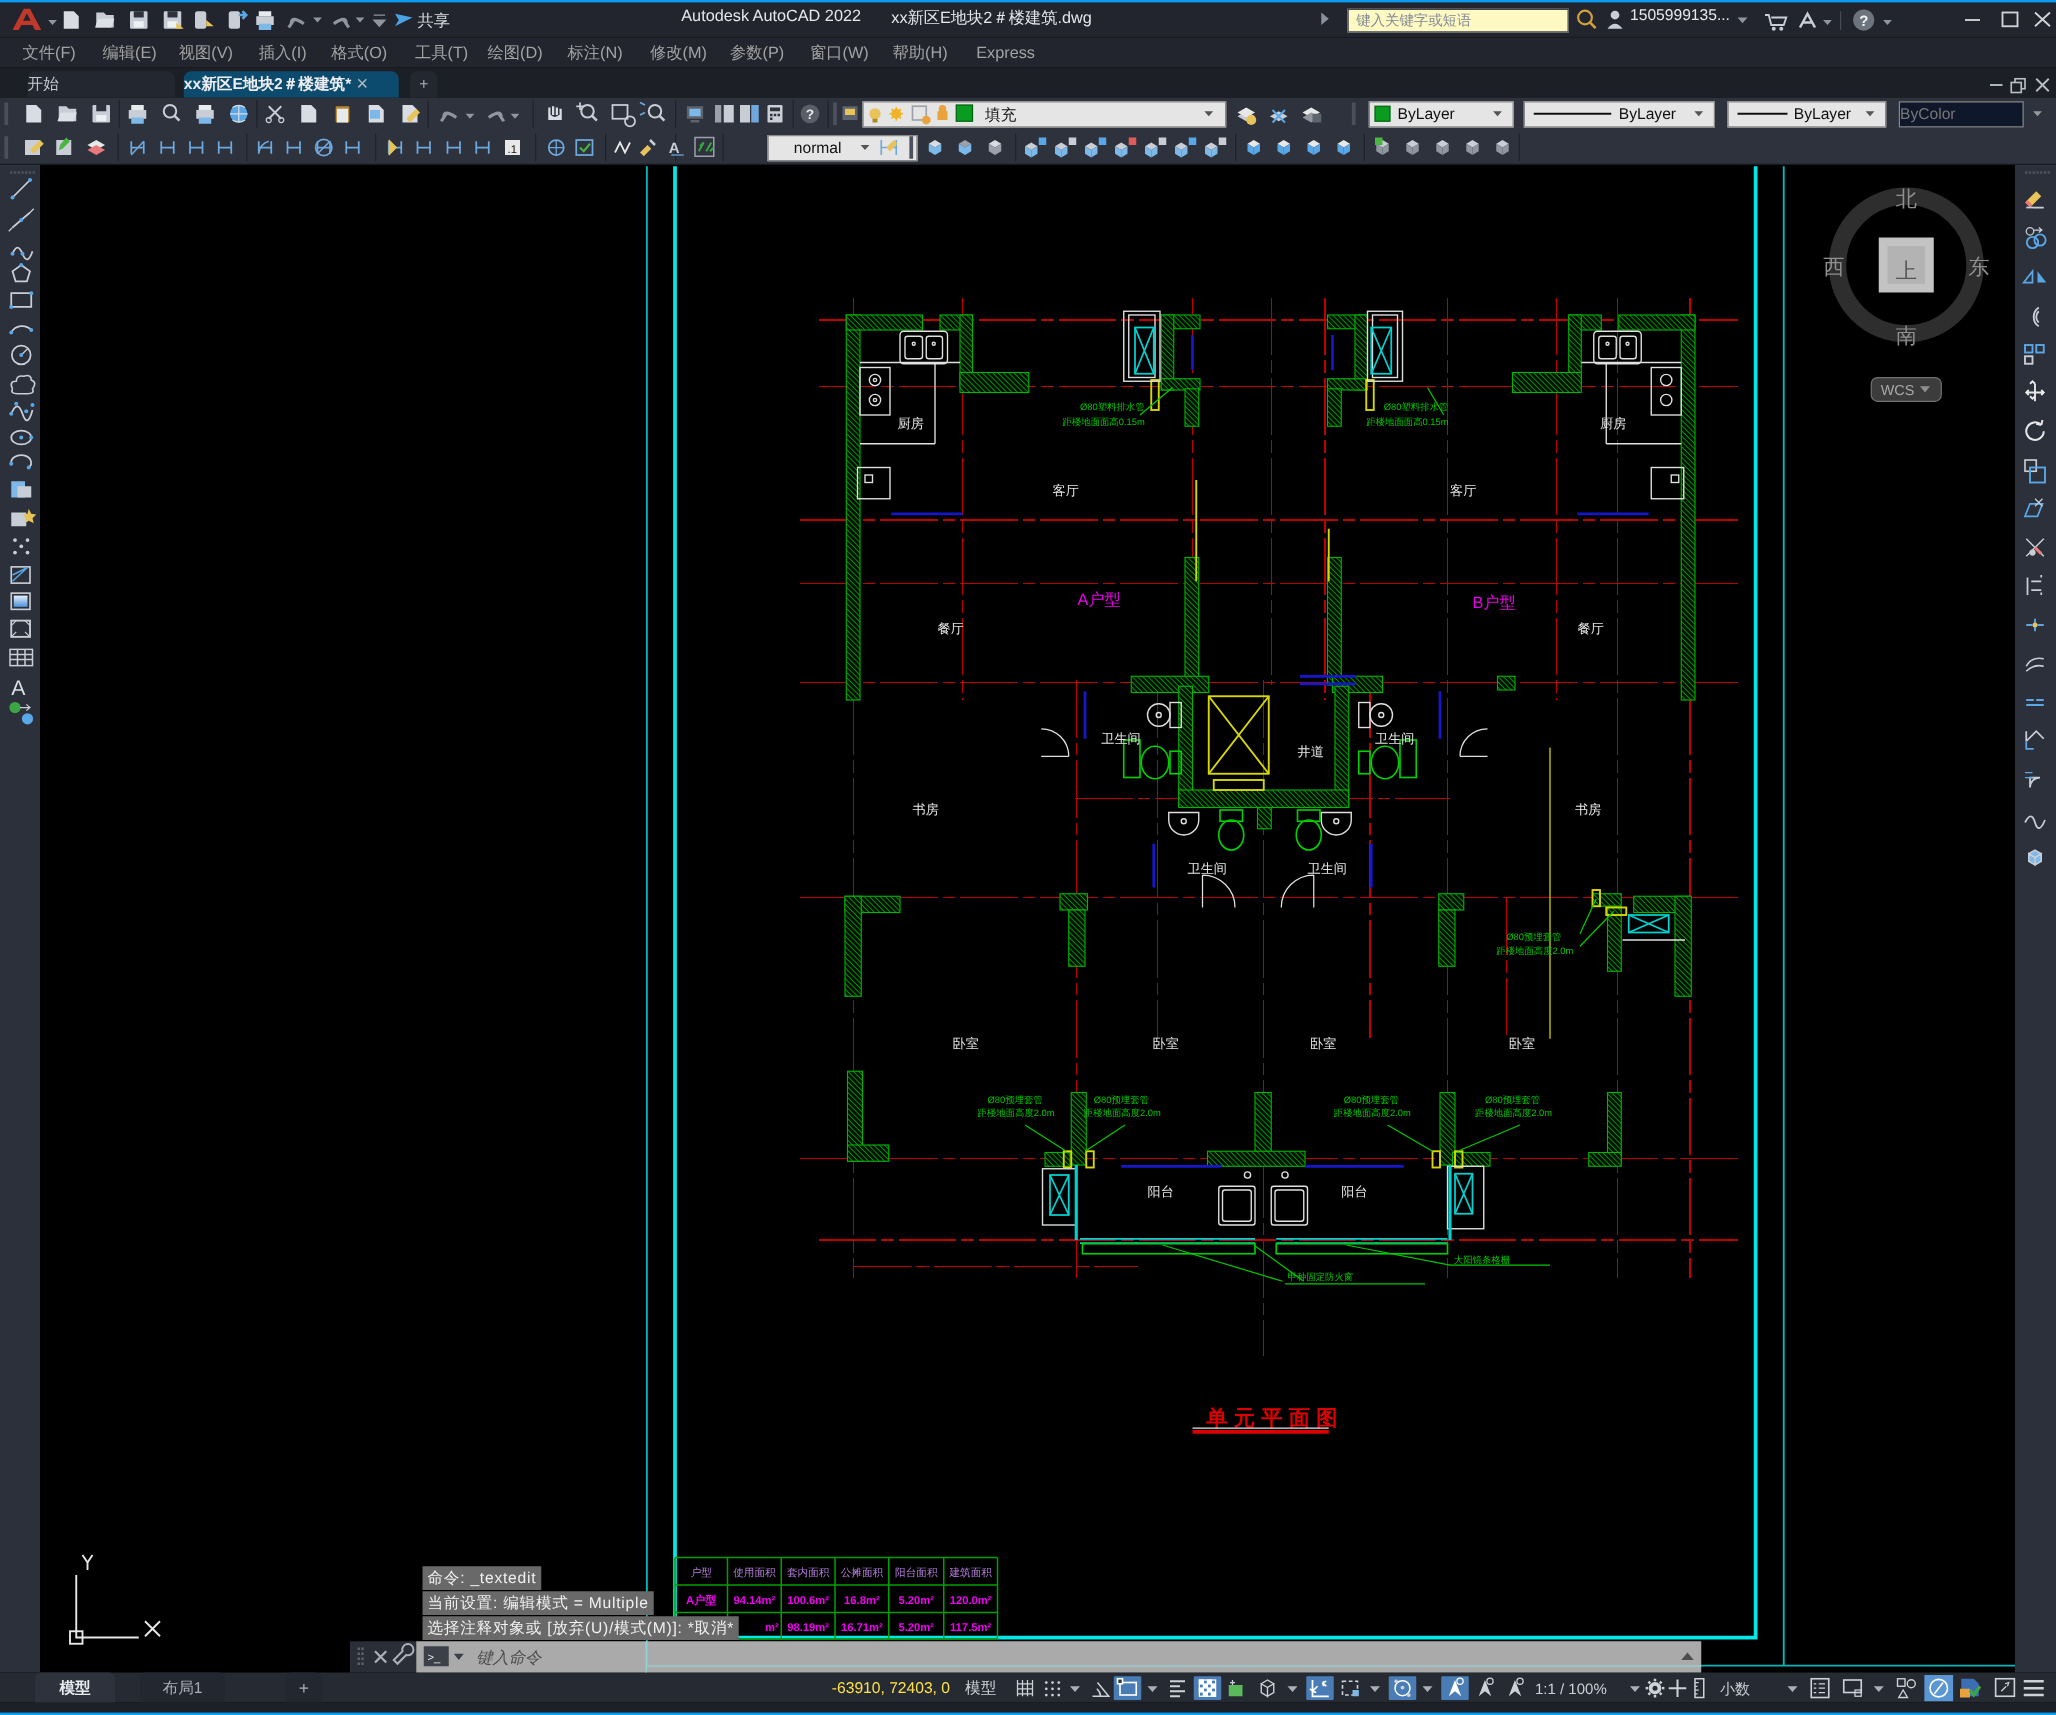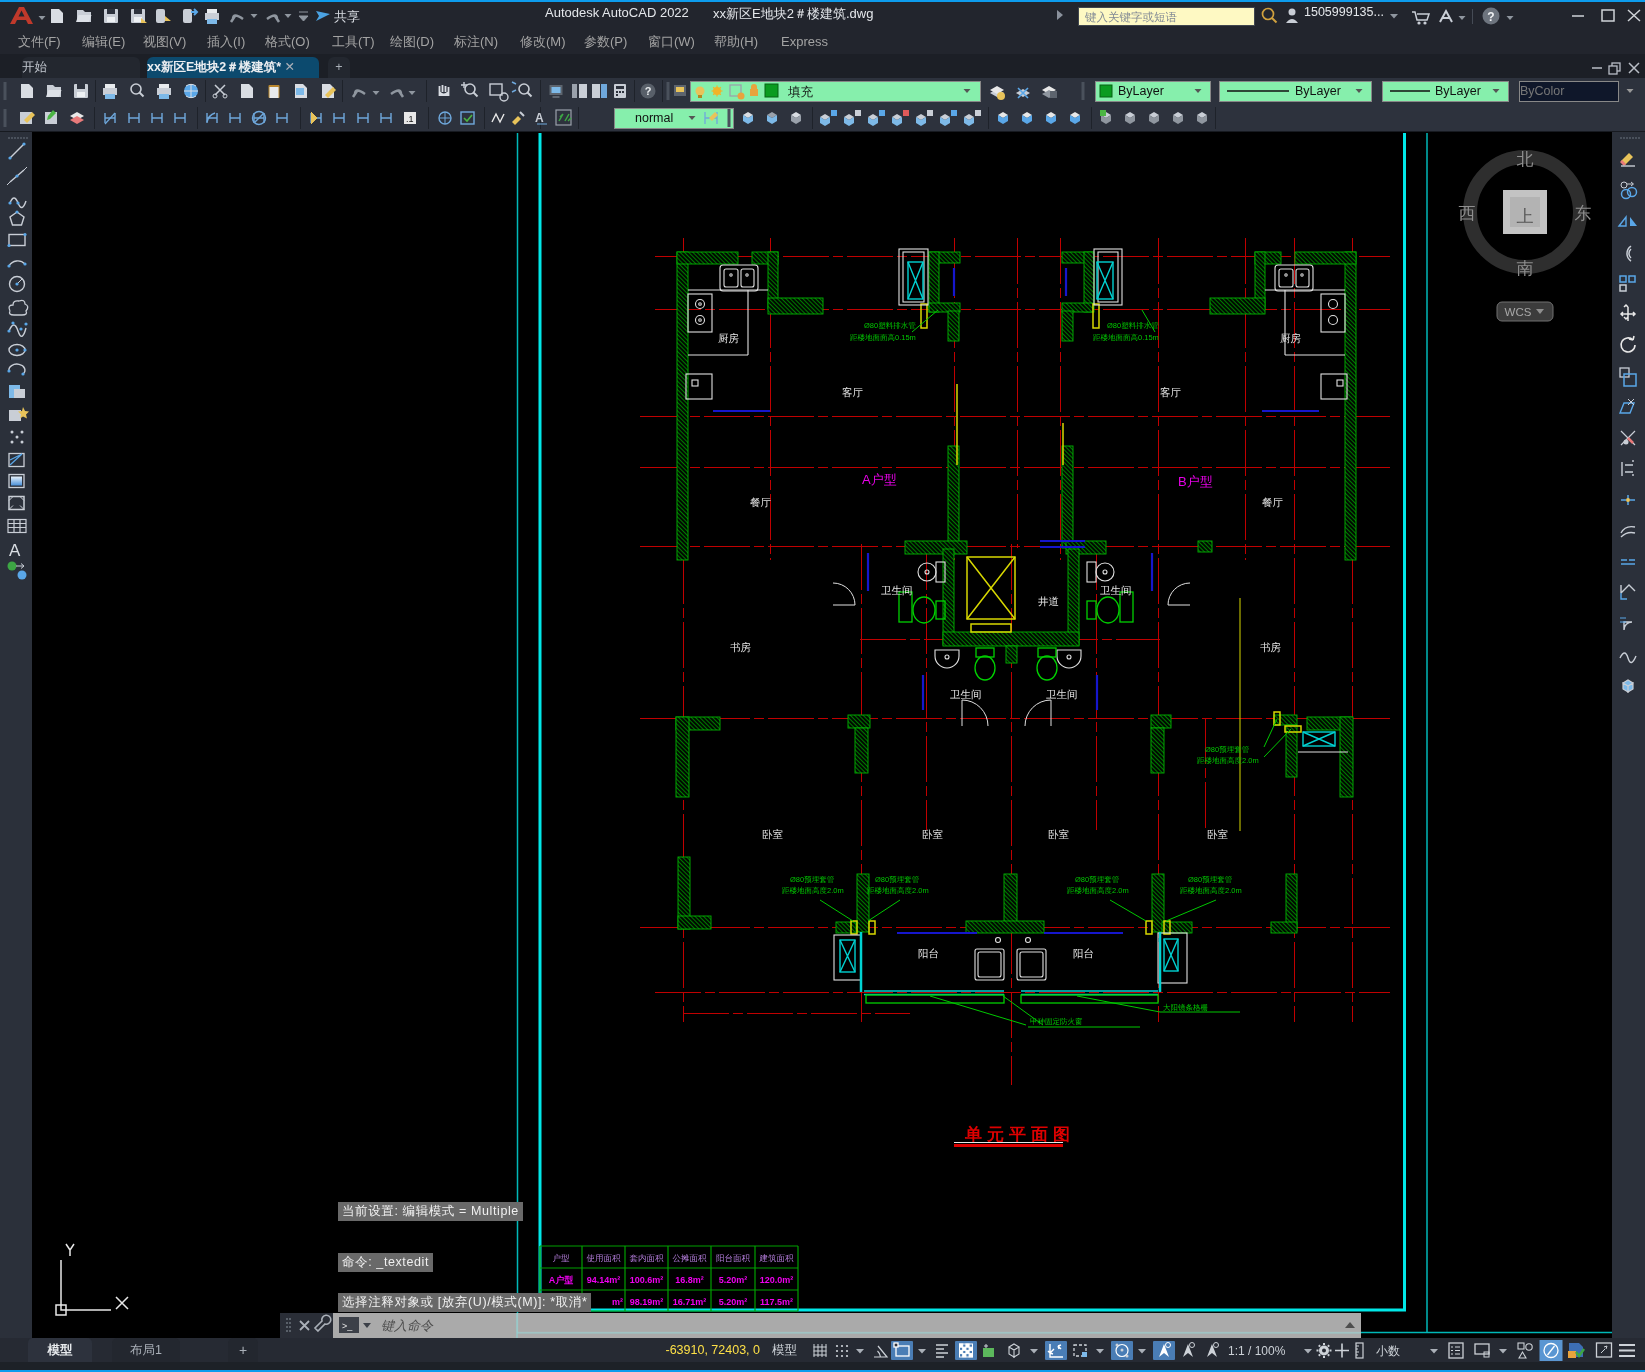--- a/index.html
+++ b/index.html
@@ -13,21 +13,21 @@
 #toolblock{left:0;top:78px;width:1645px;height:54px;background:#2d323d;border-bottom:1px solid #171a20}
 #leftstrip{left:0;top:132px;width:32px;height:1206px;background:#2b303a}
 #rightstrip{left:1612px;top:132px;width:33px;height:1206px;background:#2b303a}
 #canvas{left:32px;top:132px;width:1580px;height:1206px;background:#000}
 #statusrow{left:0;top:1338px;width:1645px;height:24px;background:#262a33}
 #bottomstrip{left:0;top:1362px;width:1645px;height:8px;background:#1d2127}
 #bottomline{left:0;top:1370px;width:1645px;height:2px;background:#0d9ced}
 .mi{position:absolute;top:0;height:24px;line-height:24px;color:#a3a3a3;font-size:13px}
 .tt{color:#e4e7eb;font-size:13px;position:absolute;top:5px;white-space:pre}
 .tab{position:absolute;top:57px;height:21px;line-height:21px;font-size:12.5px;border-radius:6px 6px 0 0}
-.combo{position:absolute;background:#86efac;border:1px solid #888;height:21px;font-size:12.5px;color:#111}
+.combo{position:absolute;background:#e5e5e5;border:1px solid #888;height:21px;font-size:12.5px;color:#111}
 .cmdtip{position:absolute;background:#696969;color:#f0f0f0;font-size:12.5px;line-height:19px;height:19px;
  font-family:Liberation Sans, sans-serif;white-space:pre;padding:0 4px;letter-spacing:0.6px}
 svg{position:absolute;overflow:visible}
 .lbl{fill:#e6e6e6;font-size:10.5px;font-family:"Liberation Sans",sans-serif}
 .grn{fill:#00c800;font-size:7.5px;font-family:"Liberation Sans",sans-serif}
 </style></head><body>
 <div id="win">
 <div class="abs" id="titlebar"></div>
 <div class="abs" id="menubar"></div>
 <div class="abs" id="tabrow"></div>
@@ -759,21 +759,21 @@
       <text x="1525" y="222" fill="#555" font-size="17" text-anchor="middle">上</text>
       <text x="1525" y="165" fill="#8f8f8f" font-size="17" text-anchor="middle">北</text>
       <text x="1467" y="219" fill="#8f8f8f" font-size="17" text-anchor="middle">西</text>
       <text x="1583" y="219" fill="#8f8f8f" font-size="17" text-anchor="middle">东</text>
       <text x="1525" y="274" fill="#8f8f8f" font-size="17" text-anchor="middle">南</text>
       <rect x="1497" y="302" width="56" height="19" rx="5" fill="#3c3c3c" stroke="#707070"></rect>
       <text x="1518" y="316" fill="#a8a8a8" font-size="11.5" text-anchor="middle">WCS</text>
       <path d="M1536 309 l4 5 l4 -5 z" fill="#8f8f8f"></path>
     </svg>
 <div class="cmdtip" style="left:338px;top:1253px">命令: _textedit</div>
-<div class="cmdtip" style="left:338px;top:1202px">当前设置: 编辑模式 = Multiple</div>
+<div class="cmdtip" style="left:338px;top:1273px">当前设置: 编辑模式 = Multiple</div>
 <div class="cmdtip" style="left:338px;top:1293px">选择注释对象或 [放弃(U)/模式(M)]: *取消*</div>
 <div class="abs" style="left:280px;top:1313px;width:53px;height:25px;background:#2a2e37"></div>
 <svg class="abs" style="left:280px;top:1313px" width="60" height="25">
       <g fill="#596069">
         <rect x="6" y="5" width="2" height="2"></rect>
         <rect x="6" y="9" width="2" height="2"></rect>
         <rect x="6" y="13" width="2" height="2"></rect>
         <rect x="6" y="17" width="2" height="2"></rect>
         <rect x="9" y="5" width="2" height="2"></rect>
         <rect x="9" y="9" width="2" height="2"></rect>

